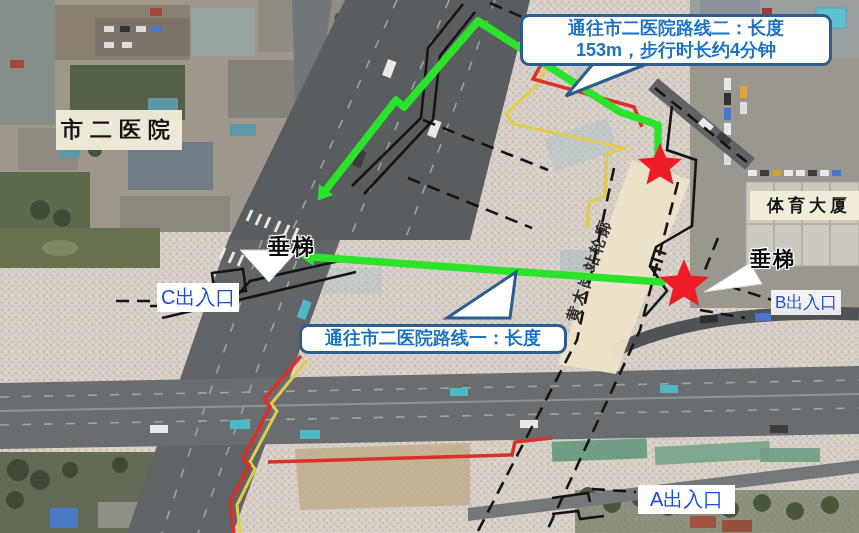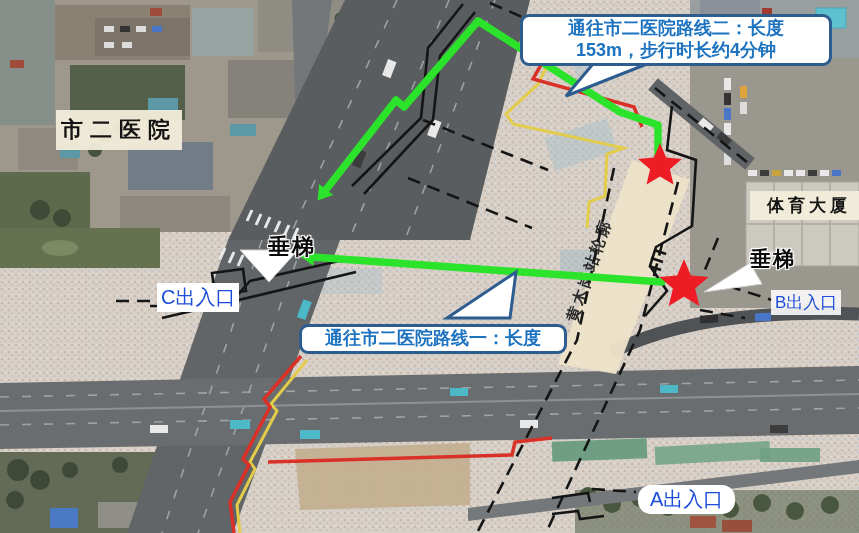--- a/index.html
+++ b/index.html
@@ -7,21 +7,21 @@
          font-family:"Liberation Sans","DejaVu Sans",sans-serif;background:#d8d0c6;}
   #stage svg{position:absolute;left:0;top:0;z-index:1;}
   .lbl{position:absolute;z-index:3;white-space:nowrap;}
   .plate-cream{background:rgba(243,238,219,.94);color:#141414;
       font-family:"Liberation Serif","DejaVu Serif",serif;font-weight:bold;}
   .plate-white{background:#fff;color:#1d4ed8;font-weight:normal;}
   .hospital{left:56px;top:110px;font-size:22px;letter-spacing:7px;padding:5px 5px;}
   .sports{left:734px;top:191px;font-size:17px;letter-spacing:4px;padding:3px 17px;margin-left:16px;}
   .exit-c{left:157px;top:283px;font-size:20px;padding:1px 4px;}
   .exit-b{left:771px;top:290px;font-size:17px;padding:1px 4px;background:rgba(255,255,255,.88);}
-  .exit-a{left:638px;top:485px;font-size:20px;padding:1px 12px;border-radius:13px;}
+  .exit-a{left:638px;top:485px;font-size:20px;padding:1px 12px;}
   .chuiti{font-weight:bold;color:#0a0a0a;letter-spacing:2px;
       text-shadow:0 0 3px #fff,1px 1px 0 #fff,-1px -1px 0 #fff,1px -1px 0 #fff,-1px 1px 0 #fff;padding-left:32px;}
   .chuiti-l{left:236px;top:232px;font-size:22px;}
   .chuiti-r{left:718px;top:245px;font-size:21px;}
   .callout{border:3px solid #2d5c8e;border-radius:9px;background:#fff;color:#1d73c0;
       font-weight:bold;font-size:18px;line-height:1.22;text-align:center;padding:1px 0;}
   .callout-2{left:520px;top:14px;width:306px;}
   .callout-1{left:299px;top:312px;width:262px;margin-top:12px;}
 </style>
 </head>

